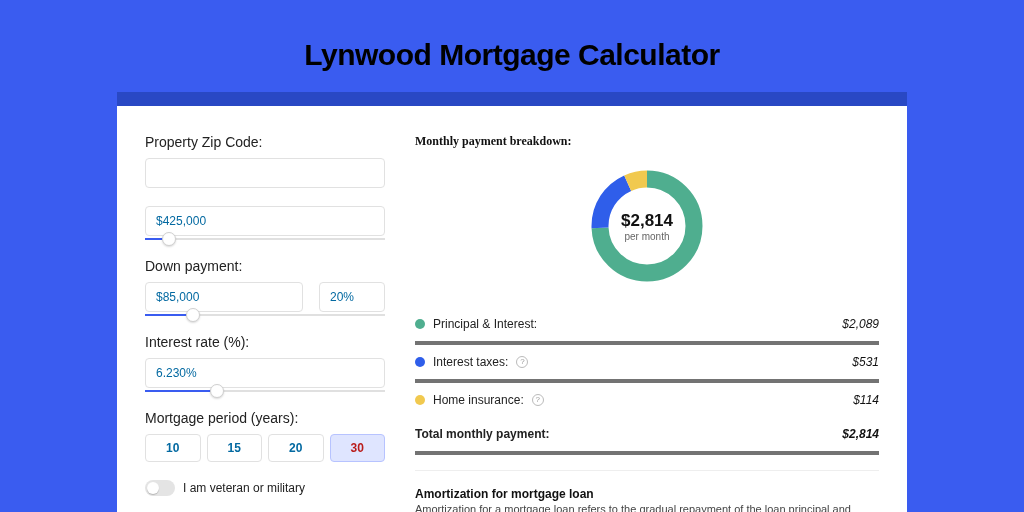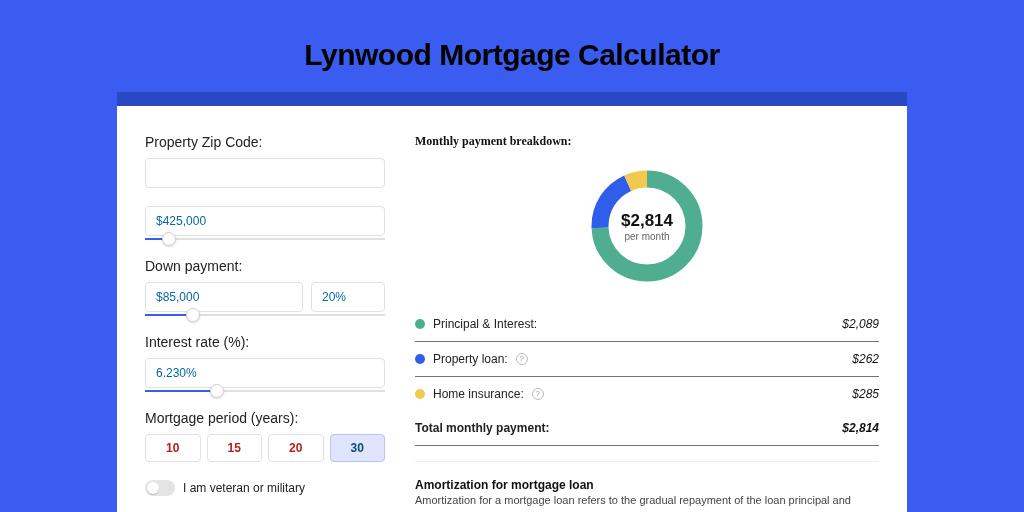--- a/index.html
+++ b/index.html
@@ -52,40 +52,40 @@
   }
   .slider-fill {
     position: absolute; left: 0; top: 0; height: 2px; background: #3a5cf0;
   }
   .slider-thumb {
     position: absolute; top: -6px; width: 14px; height: 14px;
     background: #fff; border: 1px solid #d0d0d0; border-radius: 50%;
     box-shadow: 0 1px 2px rgba(0,0,0,0.15);
     transform: translateX(-50%);
   }
-  .row2 { display: flex; gap: 8px; }
+  .row2 { display: flex; gap: 16px; }
   .row2 .input:first-child { flex: 0 0 158px; }
   .row2 .input:last-child { flex: 1; }
   .period-row { display: flex; gap: 6px; }
   .period-btn {
     flex: 1;
     height: 28px;
     border: 1px solid #e1e1e1;
     border-radius: 4px;
     background: #fff;
     font-size: 12px;
     font-weight: 600;
-    color: #b91c1c;
+    color: #0369a1;
     display: flex; align-items: center; justify-content: center;
     cursor: pointer;
   }
   .period-btn.active {
     background: #dfe5ff;
     border-color: #b7c3ff;
-    color: #0c4a6e;
+    color: #b91c1c;
   }
   .toggle-row { display: flex; align-items: center; gap: 8px; margin-top: 18px; }
   .toggle {
     width: 30px; height: 16px; background: #e4e4e4; border-radius: 10px; position: relative;
   }
   .toggle-knob {
     position: absolute; left: 2px; top: 2px; width: 12px; height: 12px;
     background: #fff; border-radius: 50%; box-shadow: 0 1px 1px rgba(0,0,0,0.2);
   }
   .toggle-label { font-size: 12px; color: #222; }
@@ -96,21 +96,21 @@
   .donut svg { width: 122px; height: 122px; transform: rotate(-90deg); }
   .donut-center {
     position: absolute; inset: 0; display: flex; flex-direction: column;
     align-items: center; justify-content: center;
   }
   .donut-amount { font-size: 17px; font-weight: 700; color: #111; }
   .donut-sub { font-size: 10px; color: #666; text-align: right; }
 
   .line {
     display: flex; align-items: center; justify-content: space-between;
-    padding: 10px 0; border-bottom: 1px solid #737373;
+    padding: 10px 0; border-bottom: 4px solid #737373;
     font-size: 12px;
   }
   .line:last-of-type { border-bottom: none; }
   .line-left { display: flex; align-items: center; gap: 8px; }
   .dot { width: 10px; height: 10px; border-radius: 50%; flex: 0 0 10px; }
   .line-label { color: #222; }
   .line-val { color: #111; font-weight: 400; font-style: italic; }
   .total .line-label, .total .line-val { font-weight: 700; }
   .info-icon {
     width: 12px; height: 12px; border: 1px solid #bbb; border-radius: 50%;
@@ -207,32 +207,32 @@
             <div class="line">
               <div class="line-left">
                 <span class="dot" style="background: rgb(79, 174, 143);"></span>
                 <span class="line-label">Principal &amp; Interest:</span>
               </div>
               <span class="line-val">$2,089</span>
             </div>
             <div class="line">
               <div class="line-left">
                 <span class="dot" style="background: rgb(47, 94, 234);"></span>
-                <span class="line-label">Property loan:</span>
+                <span class="line-label">Interest taxes:</span>
                 <span class="info-icon">?</span>
               </div>
-              <span class="line-val">$262</span>
+              <span class="line-val">$531</span>
             </div>
             <div class="line">
               <div class="line-left">
                 <span class="dot" style="background: rgb(241, 201, 79);"></span>
                 <span class="line-label">Home insurance:</span>
                 <span class="info-icon">?</span>
               </div>
-              <span class="line-val">$285</span>
+              <span class="line-val">$114</span>
             </div>
           </div>
 
         <div class="line total">
           <div class="line-left">
             <span class="line-label">Total monthly payment:</span>
           </div>
           <span class="line-val">$2,814</span>
         </div>
 

